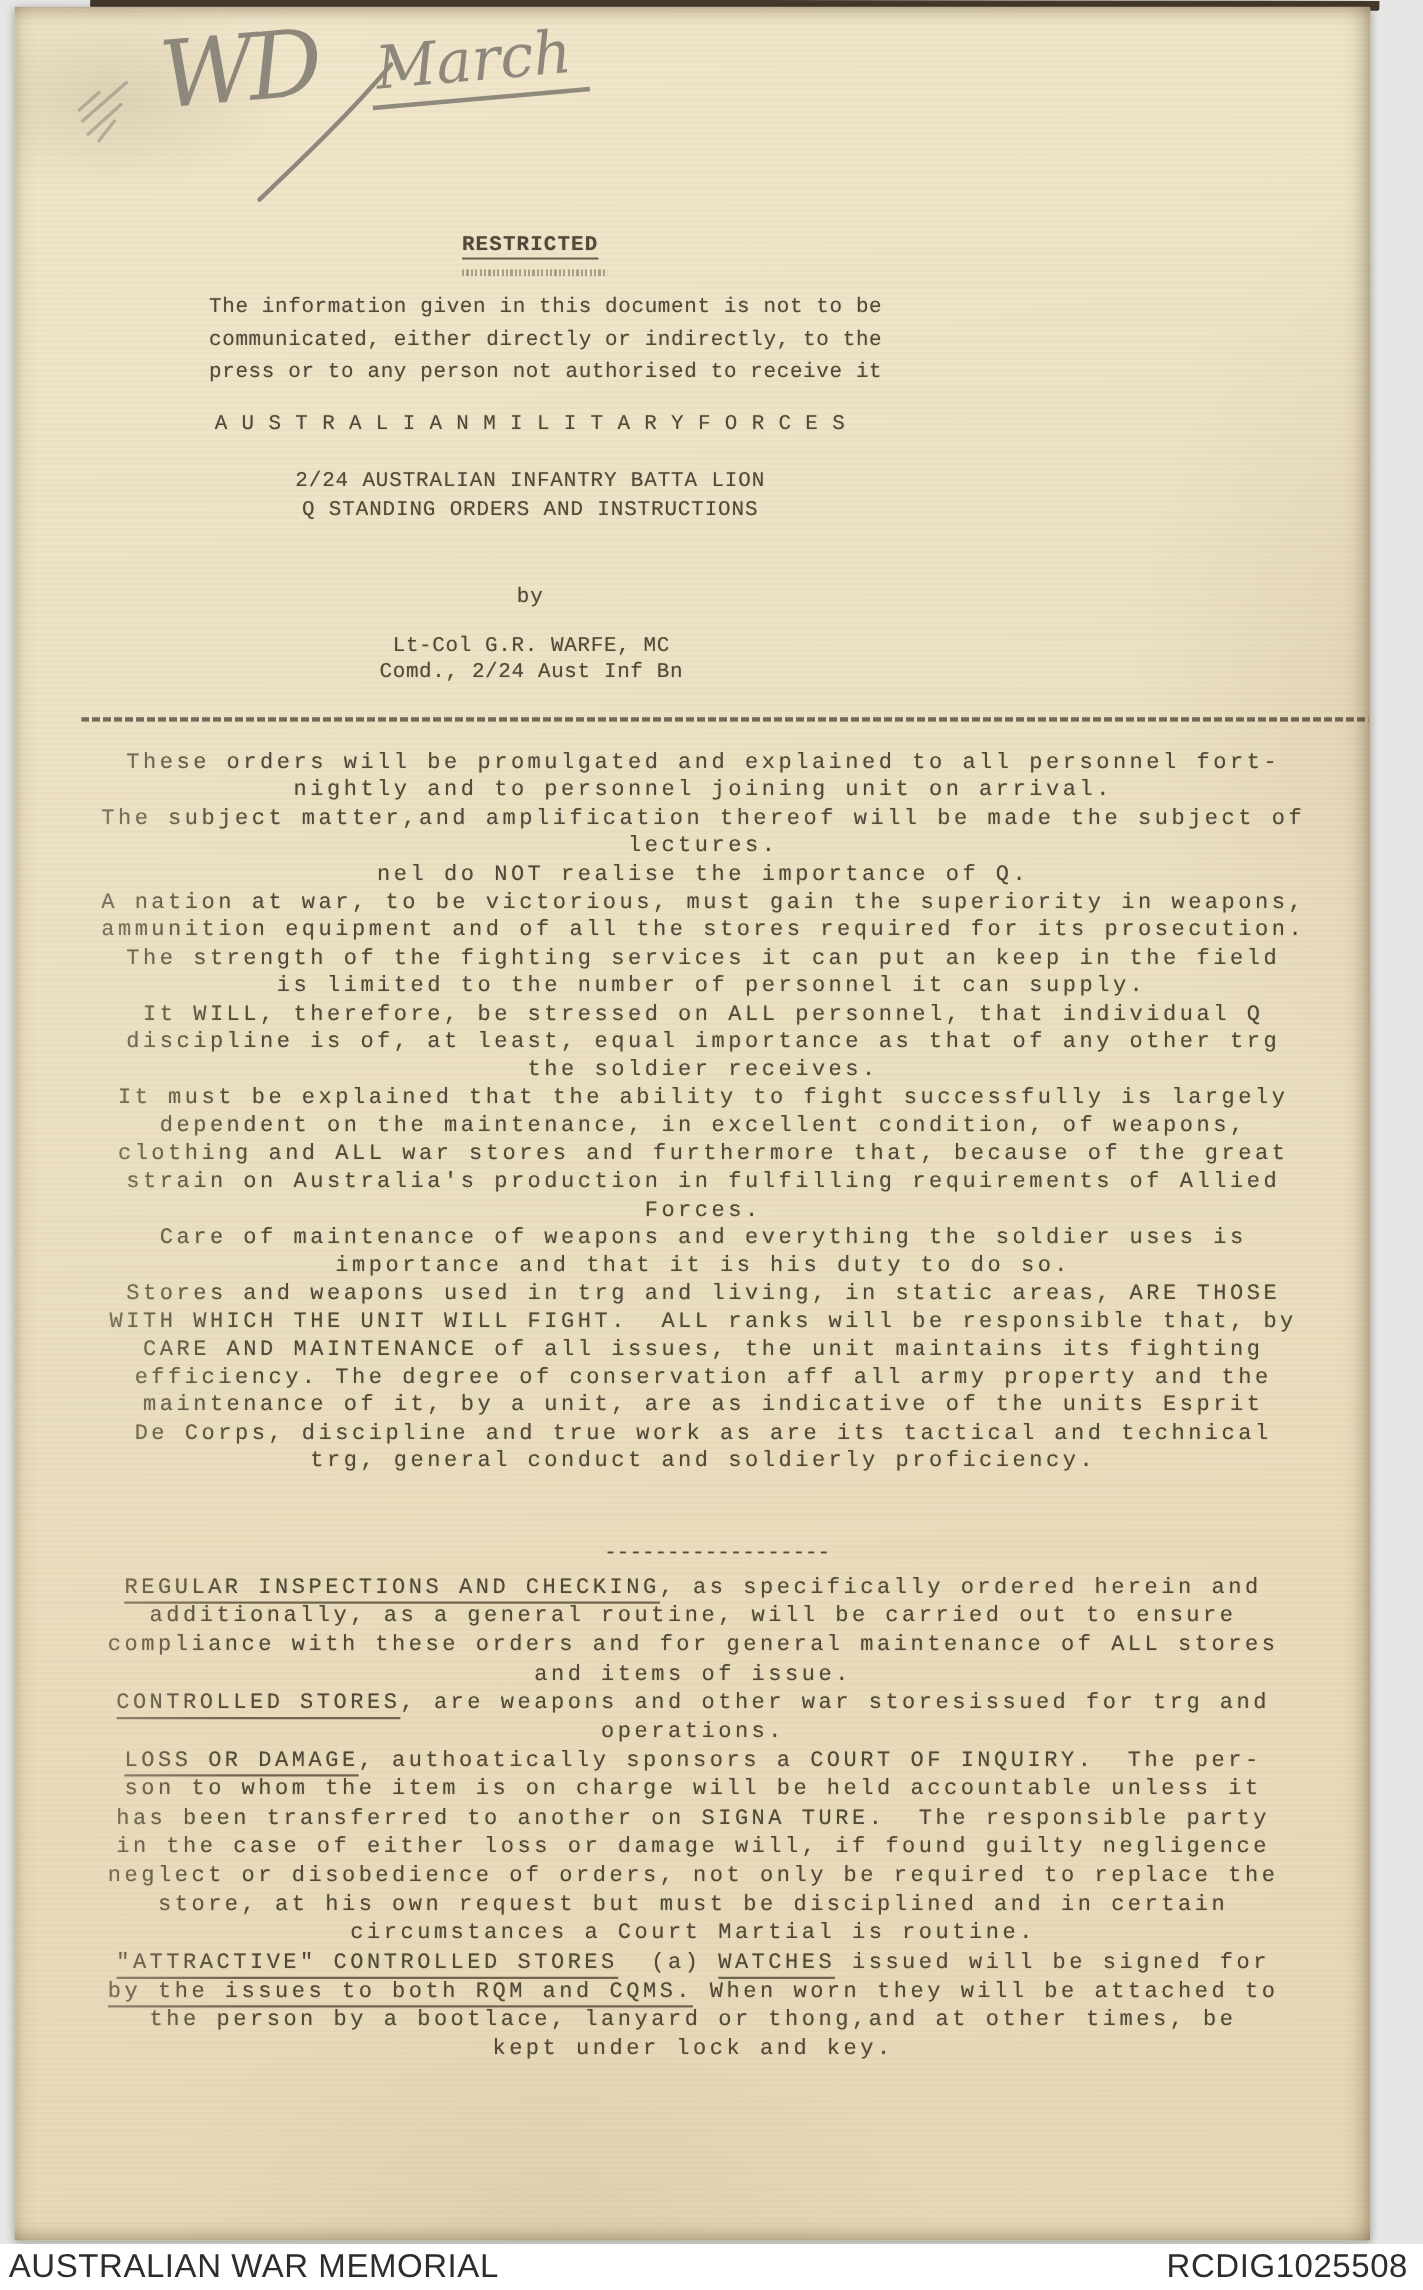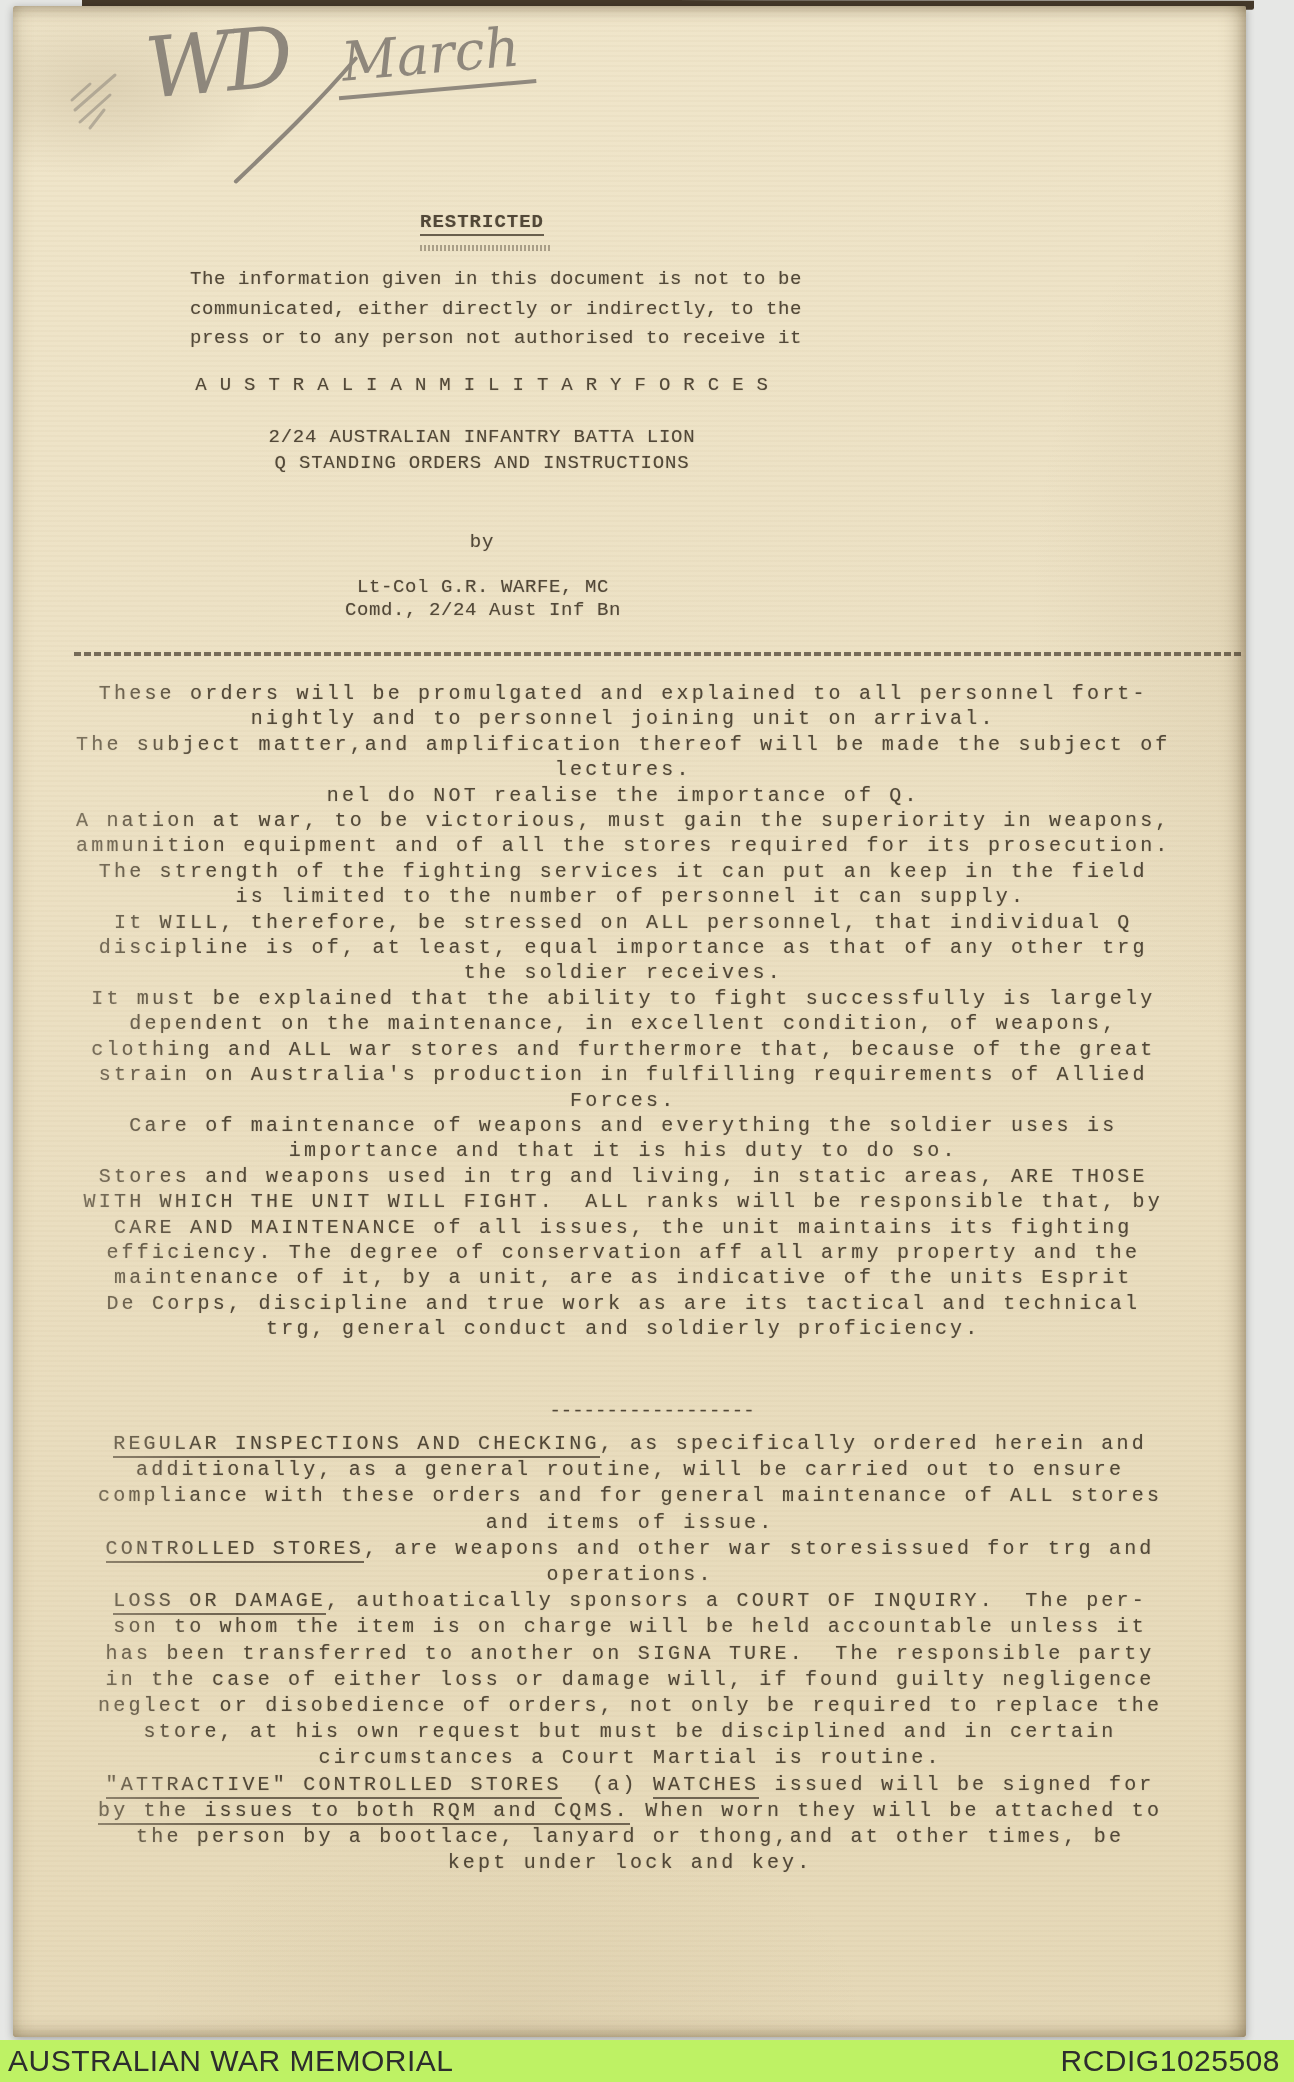--- a/index.html
+++ b/index.html
@@ -37,32 +37,32 @@
   .stamp-smudge{position:absolute;left:420px;top:245px;width:132px;height:6px;opacity:.55;
         background:repeating-linear-gradient(90deg, rgba(60,50,35,.7) 0 2px, transparent 2px 4px);
         filter:blur(.4px);}
   .notice{left:190px;top:265px;font-size:19px;line-height:29.5px;letter-spacing:.6px;}
   .t{left:190px;width:584px;text-align:center;font-size:19px;letter-spacing:.8px;}
   .t1{top:374px;} .t2{top:426px;} .t3{top:452px;} .t4{top:531px;}
   .author{left:345px;top:576px;font-size:19px;line-height:23px;letter-spacing:.6px;}
   .rule{position:absolute;left:74px;top:652px;width:1170px;height:4px;opacity:.85;filter:blur(.3px);
         background:repeating-linear-gradient(90deg, rgba(62,52,38,.8) 0 7px, transparent 7px 10px);}
   
-  .bodytext{left:76px;top:681px;font-size:20px;line-height:25.4px;letter-spacing:3.2px;
+  .bodytext{left:92px;top:681px;font-size:20px;line-height:25.4px;letter-spacing:3.2px;
         -webkit-mask-image:linear-gradient(90deg,rgba(0,0,0,.72),#000 140px);
         mask-image:linear-gradient(90deg,rgba(0,0,0,.72),#000 140px);}
   .sep{left:92px;top:1400px;width:1120px;text-align:center;font-size:19px;letter-spacing:0;}
   .orders{left:98px;top:1431px;font-size:20px;line-height:26.2px;letter-spacing:3.2px;
         -webkit-mask-image:linear-gradient(90deg,rgba(0,0,0,.75),#000 120px);
         mask-image:linear-gradient(90deg,rgba(0,0,0,.75),#000 120px);}
   .orders .line{position:relative;}
   .marker{position:absolute;left:-37px;}
   .marker.faded{opacity:.45;}
   
-  .footer{position:absolute;left:0;top:2040px;width:1294px;height:42px;background:#bef264;
+  .footer{position:absolute;left:0;top:2040px;width:1294px;height:42px;background:#ffffff;
         display:flex;justify-content:space-between;align-items:center;box-sizing:border-box;
         padding:0 14px 0 8px;font-family:"Liberation Sans",sans-serif;font-size:30px;
         color:#2d2d2d;letter-spacing:.5px;}
 </style>
 </head>
 <body>
 
 <div class="page">
   <div class="top-shadow"></div>
   <div class="paper"></div>

